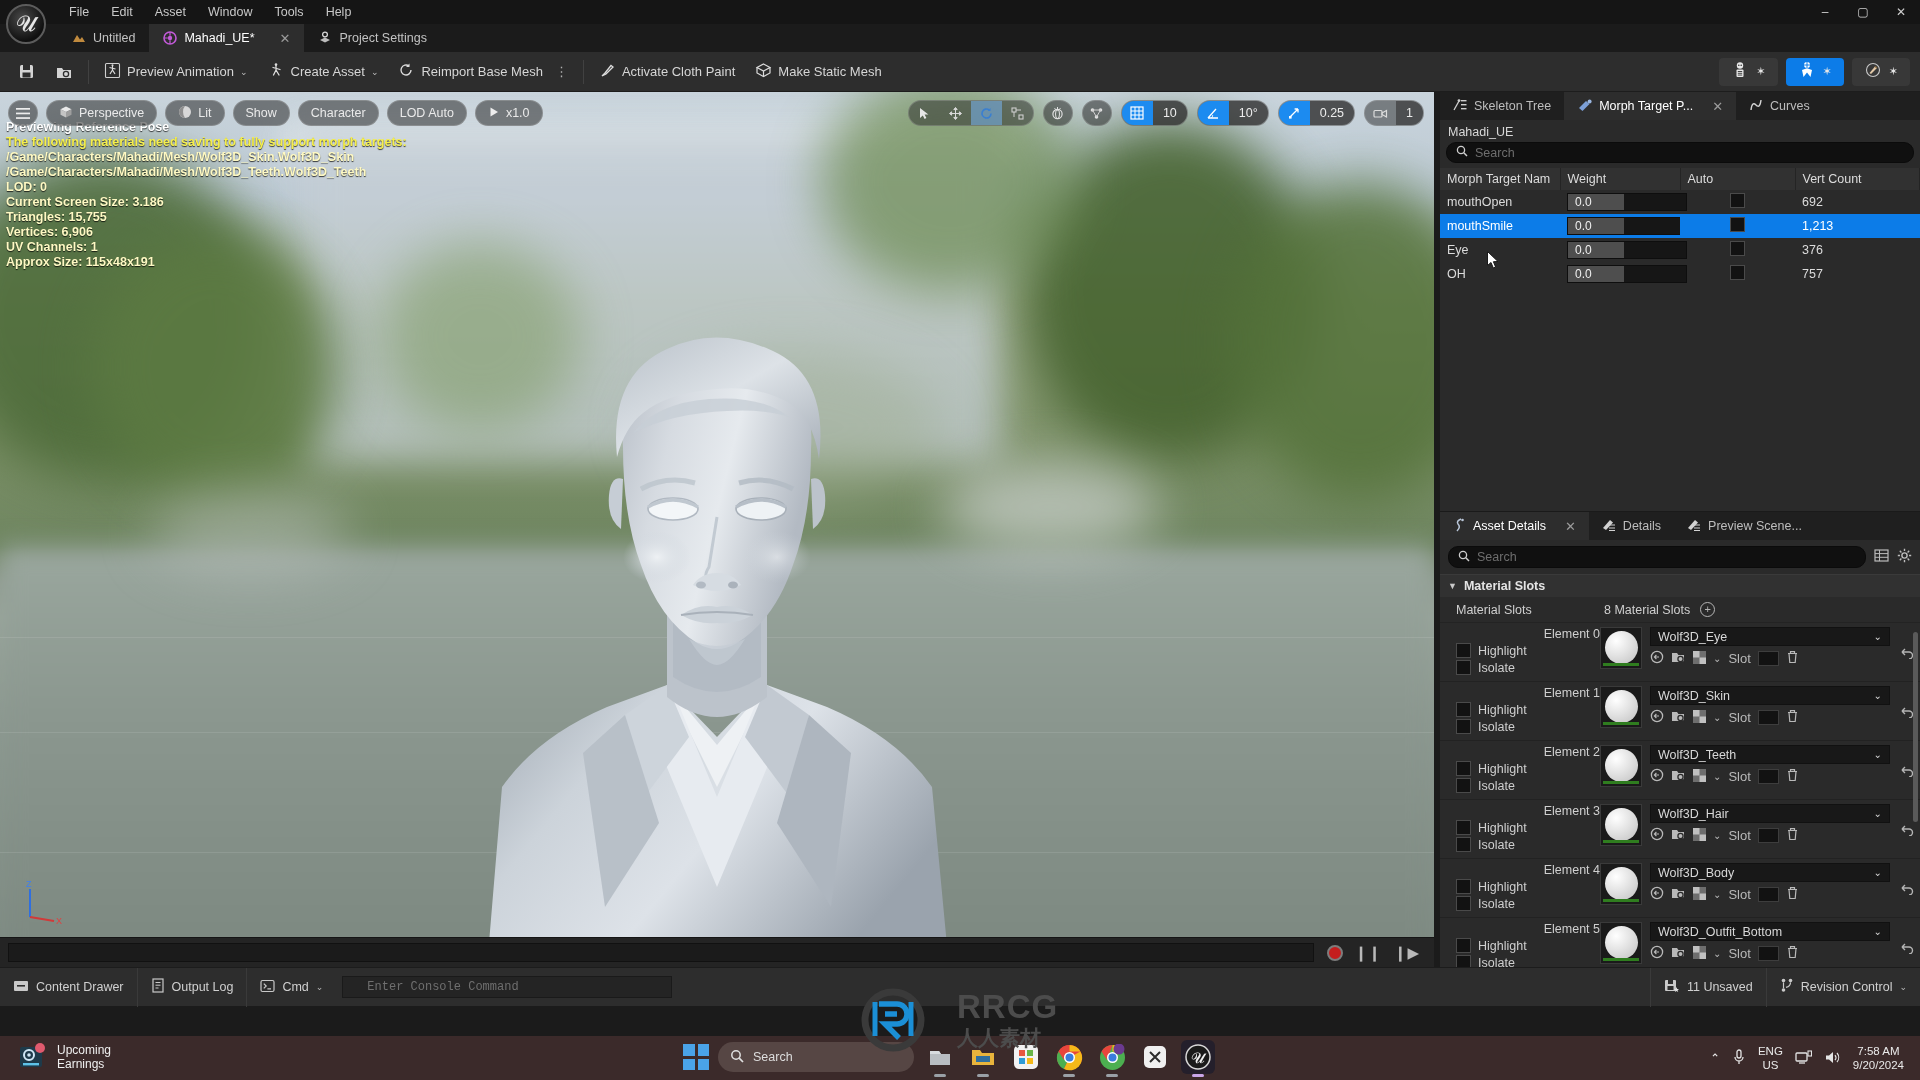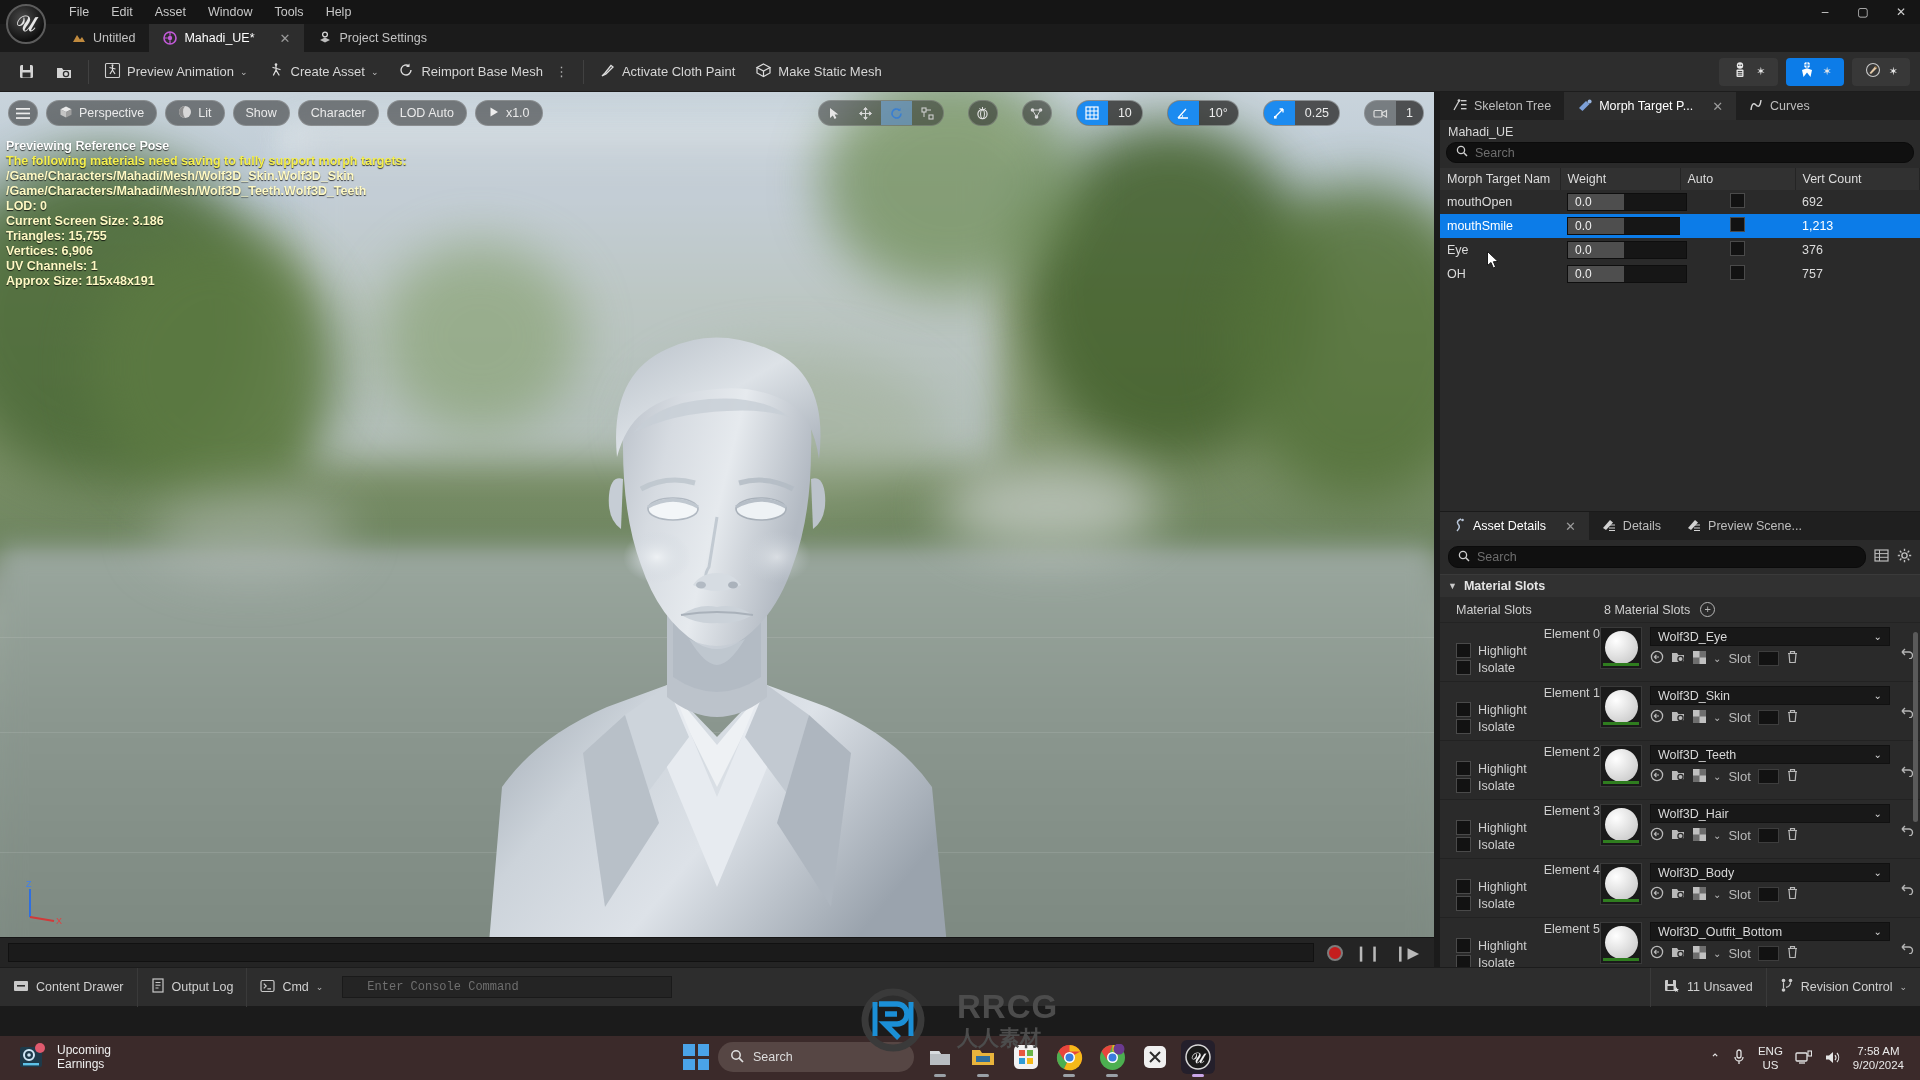--- a/index.html
+++ b/index.html
@@ -55,29 +55,29 @@
   .gridline { position:absolute; left:0; width:100%; height:1px; background:rgba(255,255,255,.10); }
 
   
   .char { position:absolute; left:50%; transform:translateX(-50%); bottom:0; width:760px; height:700px; }
 
   
   .vp-bar { position:absolute; top:8px; left:8px; display:flex; align-items:center; gap:8px; z-index:12; }
   .vp-round { height:26px; border-radius:13px; background:rgba(40,40,40,.55); border:1px solid rgba(200,200,200,.28);
      display:flex; align-items:center; gap:6px; padding:0 12px; color:#eaeaea; font-size:12.5px; }
   .vp-round.icononly { width:30px; padding:0; justify-content:center; }
-  .vp-bar-right { position:absolute; top:8px; right:10px; display:flex; align-items:flex-start; gap:24px; z-index:12; }
+  .vp-bar-right { position:absolute; top:8px; right:10px; display:flex; align-items:flex-start; gap:9px; z-index:12; }
   .vp-group { height:26px; border-radius:13px; background:rgba(40,40,40,.5); border:1px solid rgba(200,200,200,.25);
      display:flex; align-items:center; overflow:hidden; }
   .vp-cell { width:31px; height:26px; display:flex; align-items:center; justify-content:center; color:#e2e2e2; font-size:13px; }
   .vp-cell.on { background:#1c8bf0; color:#fff; }
   .vp-cell.sel { background:rgba(120,180,240,.55); }
   .vp-val { padding:0 10px; color:#ececec; font-size:12.5px; height:26px; display:flex; align-items:center; background:rgba(55,55,55,.65); }
 
-  .vp-stats { position:absolute; left:6px; top:48px; z-index:11; font-size:12.5px; line-height:13px; }
+  .vp-stats { position:absolute; left:6px; top:29px; z-index:11; font-size:12.5px; line-height:13px; }
   .vp-stats div { color:#fef9c3; text-shadow:0 1px 1px rgba(0,0,0,.75); margin-bottom:2px; font-weight:bold; }
   .vp-stats .head { font-weight:bold; color:#ffffff; }
   .vp-stats .warn { color:#f5ef4d; font-weight:bold; }
 
   .axis { position:absolute; left:22px; bottom:42px; width:46px; height:46px; z-index:11; }
 
   
   .transport { position:absolute; left:0; bottom:0; width:1434px; height:30px; background:#242424; border-top:1px solid #151515; display:flex; align-items:center; justify-content:flex-end; padding-right:14px; gap:12px;}
   .rec-dot { width:16px; height:16px; border-radius:50%; background:#c41d1d; border:2px solid #7c7c7c; }
   .t-ico { color:#b9b9b9; font-size:15px; letter-spacing:1px; }

